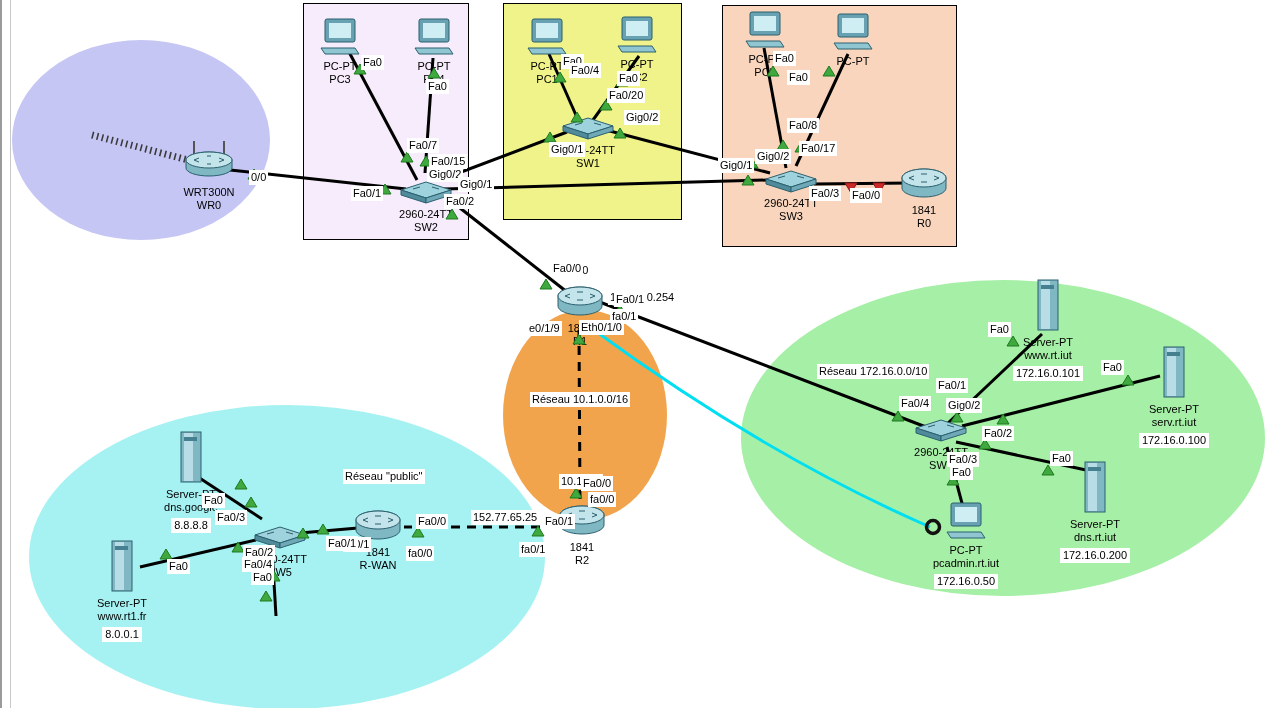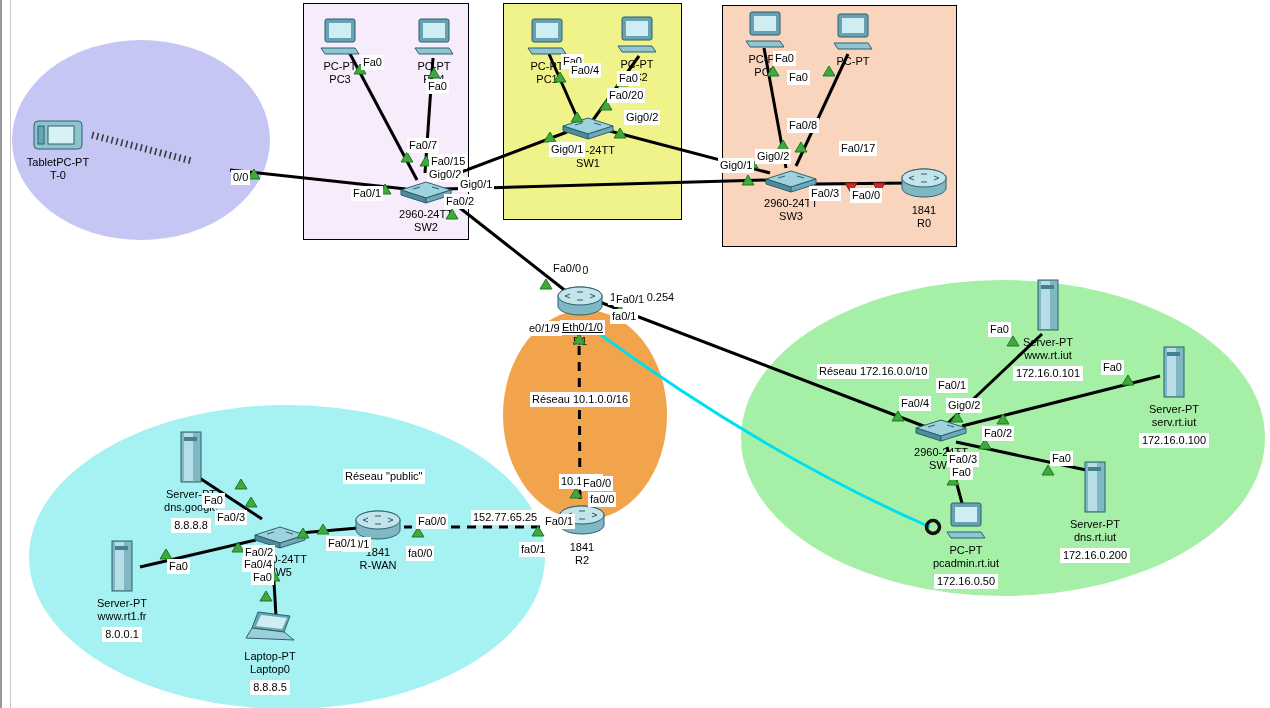--- a/index.html
+++ b/index.html
@@ -67,30 +67,31 @@
     </g>
 
     <g stroke="#000" stroke-width="3" stroke-dasharray="9 7">
       <line x1="579" y1="330" x2="580" y2="503"></line>
       <line x1="556" y1="527" x2="404" y2="527"></line>
     </g>
 
     <path d="M594,330 Q765,455 930,527" fill="none" stroke="#00dff2" stroke-width="3"></path>
   </svg>
 
-  <div class="dev" style="left:13px;top:118px;">
-    <svg class="ic" width="50" height="34">
-        <rect x="1" y="3" width="48" height="28" rx="4" fill="#8fc3cc" stroke="#2c606e"></rect>
-        <rect x="5" y="8" width="6" height="18" fill="#6aa6b5" stroke="#2c606e"></rect>
-        <rect x="15" y="8" width="26" height="18" fill="#d8f1f5" stroke="#2c606e"></rect>
-      </svg>
-    <div class="dname">TabletPC-PT</div>
-    <div class="dname">T-0</div>
-  </div>
-
+
+  <div class="dev" style="left:164px;top:140px;">
+    <svg class="ic" width="52" height="42">
+        <path d="M11 14 V1 M41 14 V1" stroke="#555" stroke-width="2" fill="none"></path>
+        <path d="M3 20 a23 8 0 0 1 46 0 v8 a23 8 0 0 1 -46 0 Z" fill="#7fb7c3" stroke="#2c606e"></path>
+        <ellipse cx="26" cy="20" rx="23" ry="8" fill="#c2e4ea" stroke="#2c606e"></ellipse>
+        <path d="M16 18 l-5 2 5 2 M36 18 l5 2 -5 2 M24 16 h4 M24 24 h4" stroke="#2c606e" fill="none"></path>
+      </svg>
+    <div class="dname">WRT300N</div>
+    <div class="dname">WR0</div>
+  </div>
 
   <div class="dev" style="left:295px;top:18px;">
     <svg class="ic" width="44" height="38">
         <rect x="7" y="1" width="30" height="23" rx="2" fill="#67a1b2" stroke="#2c606e"></rect>
         <rect x="11" y="5" width="22" height="15" fill="#cfeef4"></rect>
         <path d="M3 30 L37 30 L41 36 L7 36 Z" fill="#8fc6d2" stroke="#2c606e"></path>
       </svg>
     <div class="dname">PC-PT</div>
     <div class="dname">PC3</div>
   </div>
@@ -240,30 +241,20 @@
   </div>
   <div class="dev" style="left:146px;top:430px;">
     <svg class="ic" width="32" height="54">
         <rect x="6" y="2" width="20" height="50" fill="#7fb7c3" stroke="#2c606e"></rect>
         <rect x="9" y="3" width="9" height="48" fill="#b8dde6"></rect>
         <rect x="9" y="7" width="13" height="4" fill="#44808f"></rect>
       </svg>
     <div class="dname">Server-PT</div>
     <div class="dname">dns.google</div>
     <div class="ipnote">8.8.8.8</div>
-  </div>
-  <div class="dev" style="left:225px;top:610px;">
-    <svg class="ic" width="56" height="36">
-        <polygon points="16,2 48,6 42,22 10,18" fill="#6aa6b5" stroke="#2c606e"></polygon>
-        <polygon points="19,5 45,8 40,19 14,16" fill="#cfeef4"></polygon>
-        <polygon points="10,18 42,22 52,30 4,28" fill="#9ccfda" stroke="#2c606e"></polygon>
-      </svg>
-    <div class="dname">Laptop-PT</div>
-    <div class="dname">Laptop0</div>
-    <div class="ipnote">8.8.8.5</div>
   </div>
   <div class="dev" style="left:1003px;top:278px;">
     <svg class="ic" width="32" height="54">
         <rect x="6" y="2" width="20" height="50" fill="#7fb7c3" stroke="#2c606e"></rect>
         <rect x="9" y="3" width="9" height="48" fill="#b8dde6"></rect>
         <rect x="9" y="7" width="13" height="4" fill="#44808f"></rect>
       </svg>
     <div class="dname">Server-PT</div>
     <div class="dname">www.rt.iut</div>
     <div class="ipnote">172.16.0.101</div>
@@ -306,46 +297,46 @@
   <div class="nt" style="left:608px;top:290px;">172.16.0.254</div>
   <div class="nt" style="left:610px;top:309px;">fa0/1</div>
   <div class="nt" style="left:527px;top:321px;">e0/1/9</div>
   <div class="nt" style="left:559px;top:474px;">10.1.0.1</div>
   <div class="nt" style="left:588px;top:492px;">fa0/0</div>
   <div class="nt" style="left:471px;top:510px;">152.77.65.25</div>
   <div class="nt" style="left:519px;top:542px;">fa0/1</div>
   <div class="nt" style="left:406px;top:546px;">fa0/0</div>
   <div class="nt" style="left:343px;top:537px;">fa0/1</div>
 
-  <div class="pl" style="left:231px;top:170px;text-align:right;">0/0</div>
+  <div class="pl" style="left:249px;top:170px;text-align:right;">0/0</div>
   <div class="pl" style="left:351px;top:186px;">Fa0/1</div>
   <div class="pl" style="left:361px;top:55px;">Fa0</div>
   <div class="pl" style="left:426px;top:79px;">Fa0</div>
   <div class="pl" style="left:407px;top:138px;">Fa0/7</div>
   <div class="pl" style="left:429px;top:154px;">Fa0/15</div>
   <div class="pl" style="left:427px;top:167px;">Gig0/2</div>
   <div class="pl" style="left:458px;top:177px;">Gig0/1</div>
   <div class="pl" style="left:444px;top:194px;">Fa0/2</div>
   <div class="pl" style="left:561px;top:54px;">Fa0</div>
   <div class="pl" style="left:569px;top:63px;">Fa0/4</div>
   <div class="pl" style="left:617px;top:71px;">Fa0</div>
   <div class="pl" style="left:607px;top:88px;">Fa0/20</div>
   <div class="pl" style="left:624px;top:110px;">Gig0/2</div>
   <div class="pl" style="left:549px;top:142px;">Gig0/1</div>
   <div class="pl" style="left:773px;top:51px;">Fa0</div>
   <div class="pl" style="left:787px;top:70px;">Fa0</div>
   <div class="pl" style="left:787px;top:118px;">Fa0/8</div>
-  <div class="pl" style="left:799px;top:141px;margin-left:40px;">Fa0/17</div>
+  <div class="pl" style="left:799px;top:141px;">Fa0/17</div>
   <div class="pl" style="left:755px;top:149px;">Gig0/2</div>
   <div class="pl" style="left:718px;top:158px;">Gig0/1</div>
   <div class="pl" style="left:809px;top:186px;">Fa0/3</div>
   <div class="pl" style="left:850px;top:188px;">Fa0/0</div>
   <div class="pl" style="left:551px;top:261px;">Fa0/0</div>
   <div class="pl" style="left:614px;top:292px;">Fa0/1</div>
-  <div class="pl" style="left:560px;top:320px;text-decoration:underline;">Eth0/1/0</div>
+  <div class="pl" style="left:579px;top:320px;">Eth0/1/0</div>
   <div class="pl" style="left:581px;top:476px;">Fa0/0</div>
   <div class="pl" style="left:543px;top:514px;">Fa0/1</div>
   <div class="pl" style="left:416px;top:514px;">Fa0/0</div>
   <div class="pl" style="left:326px;top:536px;">Fa0/1</div>
   <div class="pl" style="left:215px;top:510px;">Fa0/3</div>
   <div class="pl" style="left:202px;top:493px;">Fa0</div>
   <div class="pl" style="left:167px;top:559px;">Fa0</div>
   <div class="pl" style="left:243px;top:545px;">Fa0/2</div>
   <div class="pl" style="left:251px;top:570px;">Fa0</div>
   <div class="pl" style="left:242px;top:557px;">Fa0/4</div>

